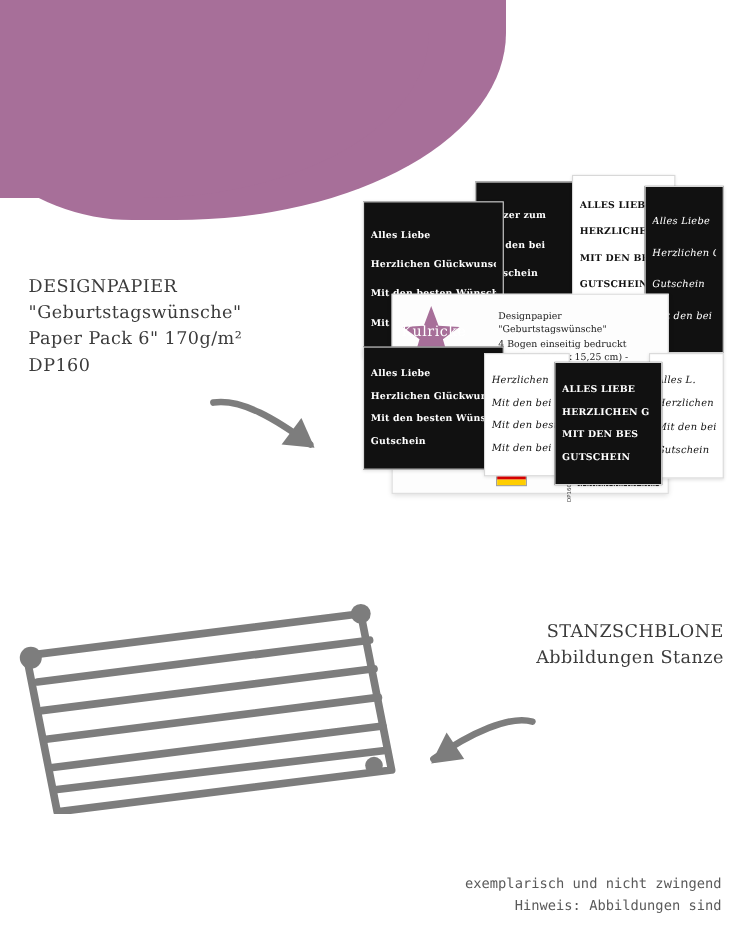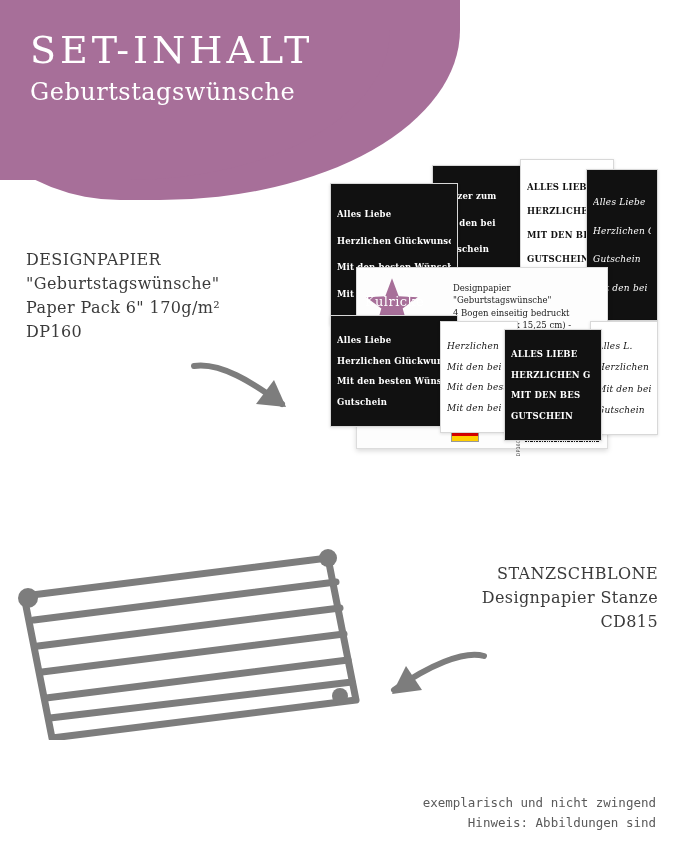--- a/index.html
+++ b/index.html
@@ -233,36 +233,31 @@
     height: 240px;
   }
 </style>
 </head>
 <body>
 
 <div class="page">
 
   <div class="header-blob"></div>
   <div class="header-blob-2"></div>
-  <div class="header-text">
-    <div class="header-title">SET-INHALT</div>
-    <div class="header-sub">Geburtstagswünsche</div>
-  </div>
 
   <div class="desc-1">
     <div>DESIGNPAPIER</div>
     <div>"Geburtstagswünsche"</div>
     <div>Paper Pack 6" 170g/m²</div>
     <div>DP160</div>
   </div>
 
   <div class="desc-2">
     <div>STANZSCHBLONE</div>
-    <div>Designpapier Stanze</div>
-    <div>CD815</div>
+    <div>Abbildungen Stanze</div>
   </div>
 
   <svg class="arrow-1" width="120" height="70" viewBox="0 0 120 70">
     <path d="M4 6 C 30 2, 62 22, 92 44" stroke="#7d7d7d" stroke-width="6" fill="none" stroke-linecap="round"></path>
     <path d="M66 44 L96 47 L84 20" fill="#7d7d7d"></path>
   </svg>
 
   <svg class="arrow-2" width="120" height="70" viewBox="0 0 120 70">
     <path d="M116 8 C 96 2, 60 18, 26 42" stroke="#7d7d7d" stroke-width="6" fill="none" stroke-linecap="round"></path>
     <path d="M54 42 L24 46 L38 18" fill="#7d7d7d"></path>

